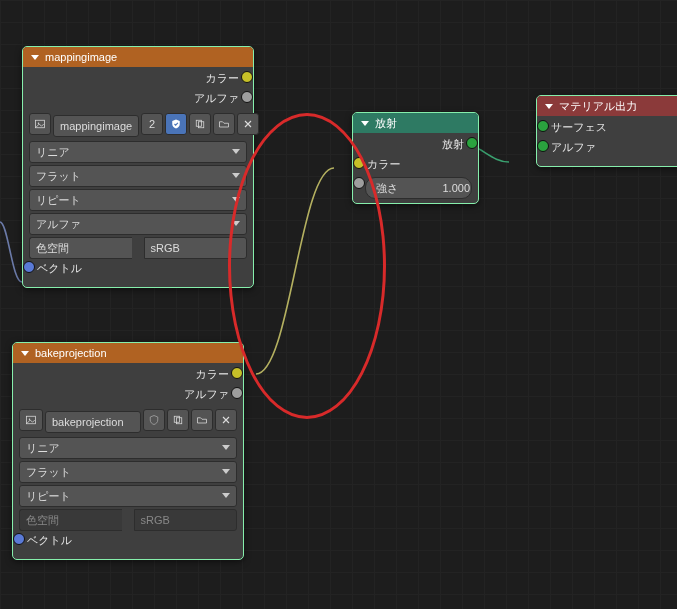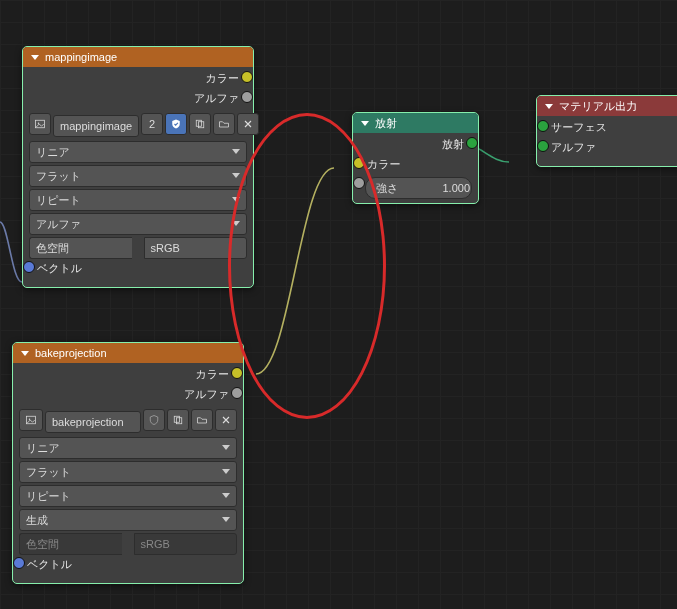--- a/index.html
+++ b/index.html
@@ -194,24 +194,20 @@
         <span class="chev"></span>
       </div>
     <div class="field">
         <span>フラット</span>
         <span class="chev"></span>
       </div>
     <div class="field">
         <span>リピート</span>
         <span class="chev"></span>
       </div>
-    <div class="field">
-        <span>生成</span>
-        <span class="chev"></span>
-      </div>
     <div class="split">
       <div class="half dark" style="background:#393939;color:#888;">
           <span>色空間</span>
         </div>
       <div class="half" style="background:#393939;color:#888;position:relative;justify-content:flex-start;">
           <span>sRGB</span>
           <span class="chev"></span>
         </div>
     </div>
     <div class="row in">

